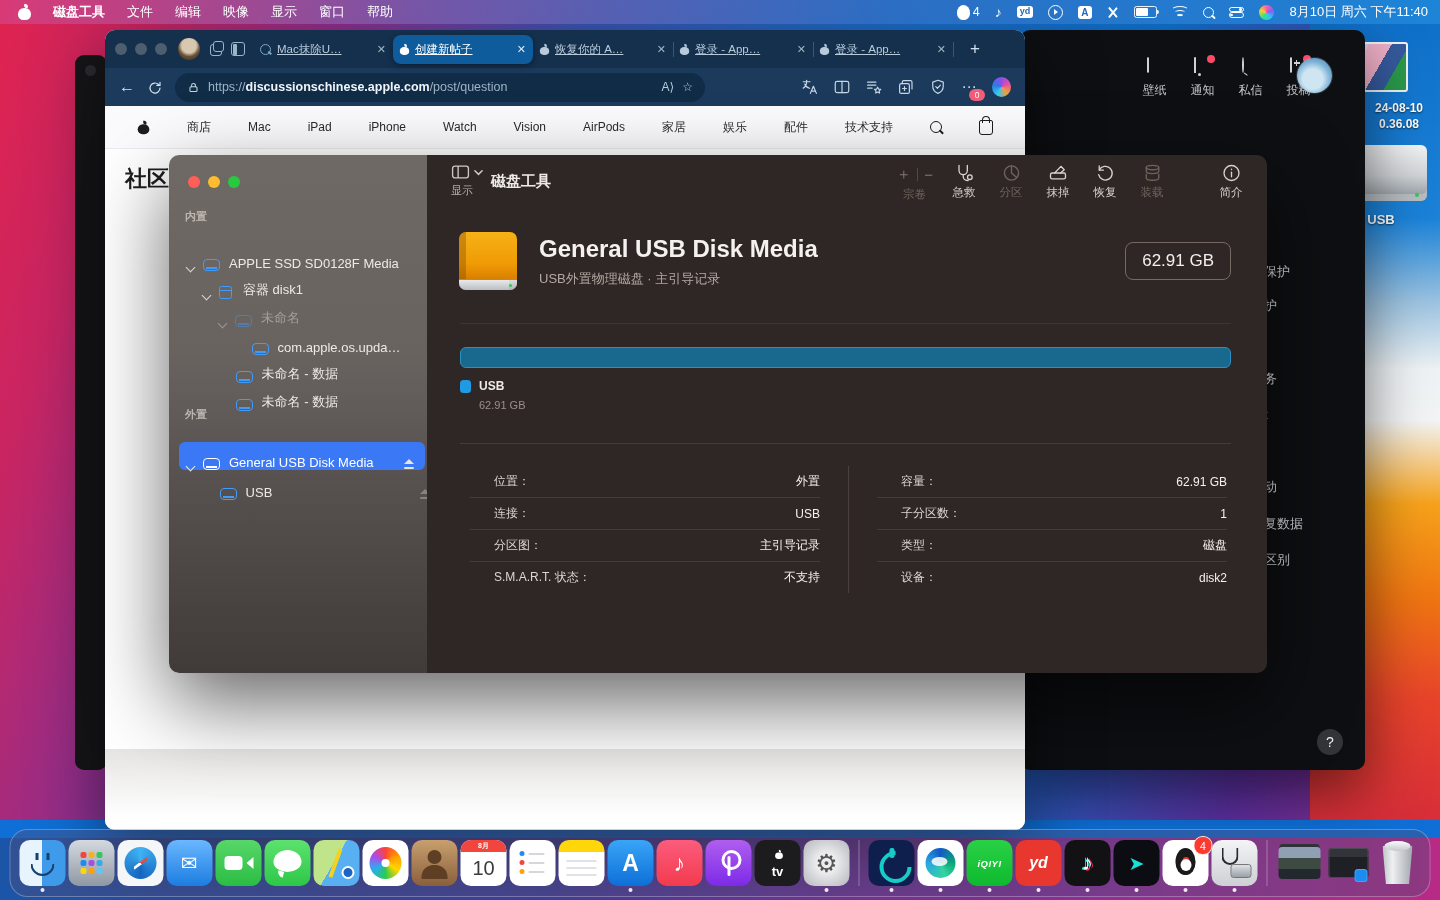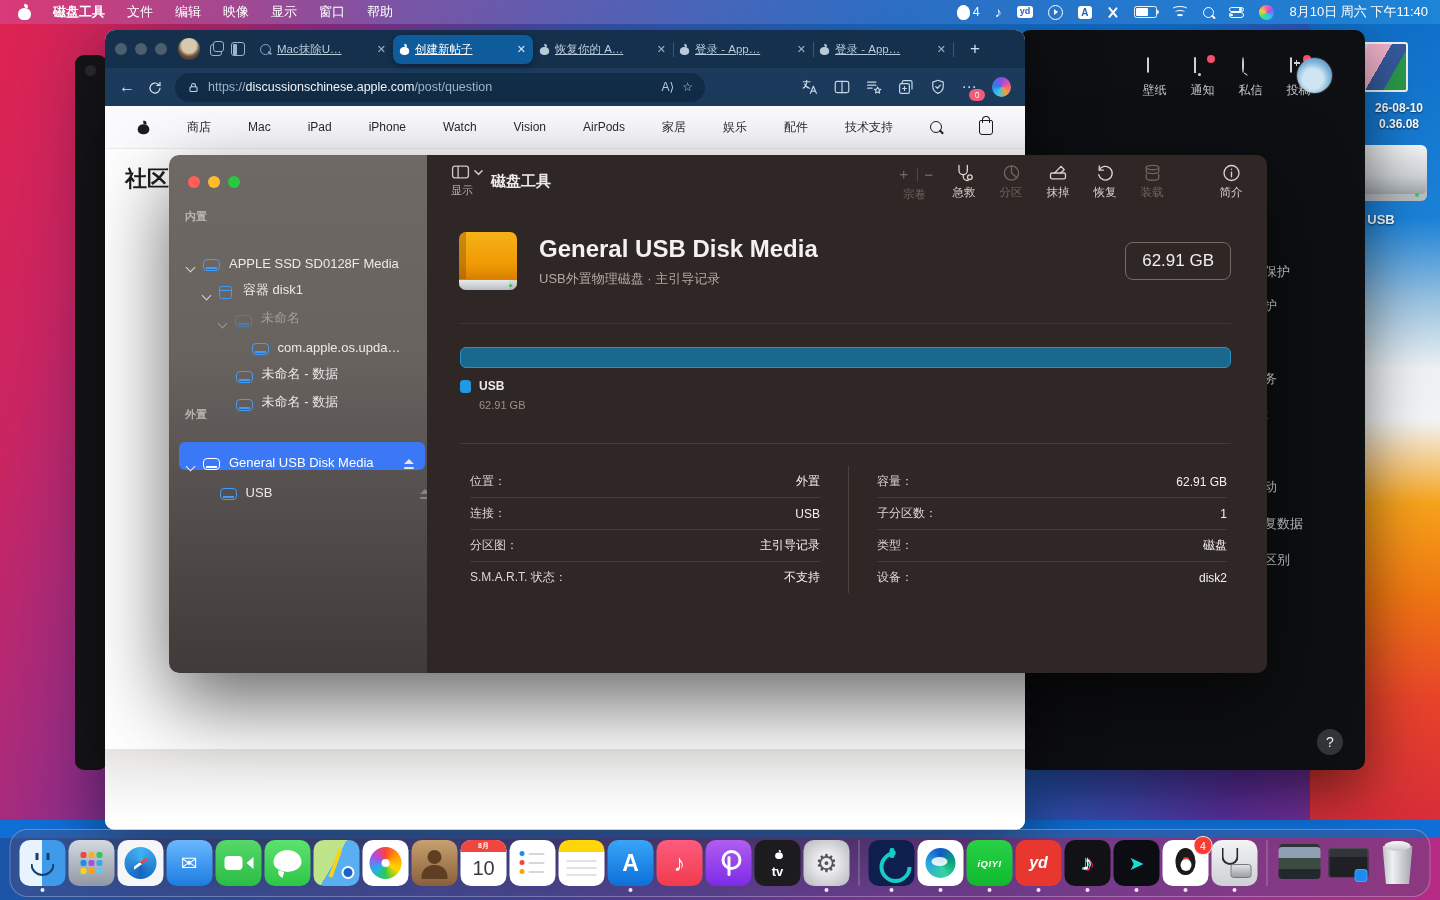--- a/index.html
+++ b/index.html
@@ -104,21 +104,21 @@
   .e-tab .tl{flex:1;overflow:hidden;white-space:nowrap;text-decoration:underline;}
   .e-tab .x{font-size:11px;opacity:.85;}
   .fav-mag{width:9px;height:9px;border:1.5px solid #7fa8c8;border-radius:50%;position:relative;flex:none;}
   .fav-mag::after{content:"";position:absolute;left:6.5px;top:7px;width:4px;height:1.5px;background:#7fa8c8;transform:rotate(45deg);}
   .fav-apple{flex:none;transform:scale(.72);margin:0 -2px;}
   .e-newtab{color:#cfe0ee;font-size:17px;margin-left:10px;}
   .e-toolbar{height:38px;background:#1b3a5c;display:flex;align-items:center;padding:0 14px;gap:12px;color:#d7e4ee;}
   .e-nav{font-size:16px;}
   .e-url{flex:none;width:506px;height:29px;background:#102c47;border-radius:15px;display:flex;align-items:center;gap:8px;
     padding:0 12px;font-size:12.5px;color:#9fb3c6;}
-  .e-url .dom{color:#eef4f9;font-weight:normal;}
+  .e-url .dom{color:#eef4f9;font-weight:bold;}
   .e-url .sp{flex:1;}
   .e-url .rdr{font-size:12px;color:#b9cada;}
   .e-acts{display:flex;align-items:center;gap:13px;margin-left:auto;color:#c6d6e4;}
   .e-act{position:relative;width:19px;height:19px;display:flex;align-items:center;justify-content:center;}
   .e-act .dots{font-size:15px;letter-spacing:1px;color:#c6d6e4;}
   .e-badge{position:absolute;right:-6px;bottom:-4px;min-width:12px;height:12px;border-radius:6px;background:#f25d7a;color:#fff;
     font-size:8.5px;display:flex;align-items:center;justify-content:center;padding:0 2px;}
   .e-copilot{width:20px;height:20px;border-radius:50%;background:conic-gradient(from 210deg,#37c6f0,#2a7de0,#8a4df0,#e84fa0,#f0a03a,#37c6f0);}
   .e-applenav{height:42px;background:#fbfbfd;display:flex;align-items:center;padding:0 32px;border-bottom:1px solid #ebebed;}
   .e-applenav .inner{flex:1;display:flex;align-items:center;justify-content:space-between;max-width:900px;margin:0 auto;color:#2a2a2c;font-size:12px;}
@@ -189,21 +189,21 @@
   .du-dot{width:11px;height:13px;border-radius:3.5px;background:#1e9be4;margin-top:1px;}
   .du-legname{font-size:12px;font-weight:bold;color:#ece9e7;}
   .du-legsize{font-size:11px;color:#9a908b;margin-top:6px;}
   .du-sep2{position:absolute;left:33px;right:36px;top:288px;height:1px;background:#453b38;}
   .du-table{position:absolute;left:43px;right:40px;top:311px;display:flex;}
   .du-col{flex:1;}
   .du-col.left{padding-right:28px;border-right:1px solid #4a403c;}
   .du-col.right{padding-left:28px;}
   .du-tr{height:31px;display:flex;align-items:center;justify-content:space-between;font-size:12px;border-bottom:1px solid #453b38;}
   .du-tr:last-child{border-bottom:none;}
-  .du-tr .k{color:#ddd6d2;}
+  .du-tr .k{color:#ddd6d2;margin-left:24px;}
   .du-tr .v{color:#f4f1ef;}
   
   .dock{position:absolute;left:50%;transform:translateX(-50%);bottom:3px;height:56px;display:flex;align-items:center;gap:3px;
     padding:5px 9px;background:rgba(80,78,120,.40);border:1px solid rgba(255,255,255,.28);border-radius:18px;z-index:9;}
   .slot{position:relative;width:46px;height:46px;flex:none;}
   .dki{width:46px;height:46px;border-radius:10.5px;position:relative;overflow:hidden;display:flex;align-items:center;justify-content:center;}
   .rdot{position:absolute;left:50%;bottom:-6px;width:4px;height:4px;border-radius:50%;background:rgba(255,255,255,.9);transform:translateX(-50%);}
   .dsep{width:1px;height:46px;background:rgba(255,255,255,.32);margin:0 6px;flex:none;}
   .dbadge{position:absolute;right:-4px;top:-4px;min-width:17px;height:17px;border-radius:9px;background:#fb3b30;color:#fff;
     font-size:10.5px;display:flex;align-items:center;justify-content:center;z-index:2;border:1.5px solid rgba(255,255,255,.85);}
@@ -290,21 +290,21 @@
 <body>
 
 <div class="stage">
   <div class="wallpaper"></div>
   <div class="wp-right"></div>
   <div class="wp-blueband"></div>
   <div class="wp-bottom"></div>
 
   <div class="desk desk-shot"></div>
   <div class="desk desk-label desk-name" style="position:absolute">
-    <div>26-08-10</div>
+    <div>24-08-10</div>
     <div>0.36.08</div>
   </div>
   <div class="desk desk-usb" style="position:absolute"></div>
   <div class="desk desk-label desk-usb-label" style="position:absolute">USB</div>
 
   <div class="win-backleft">
       <div class="dotl"></div>
     </div>
 
   <div class="win-side">

